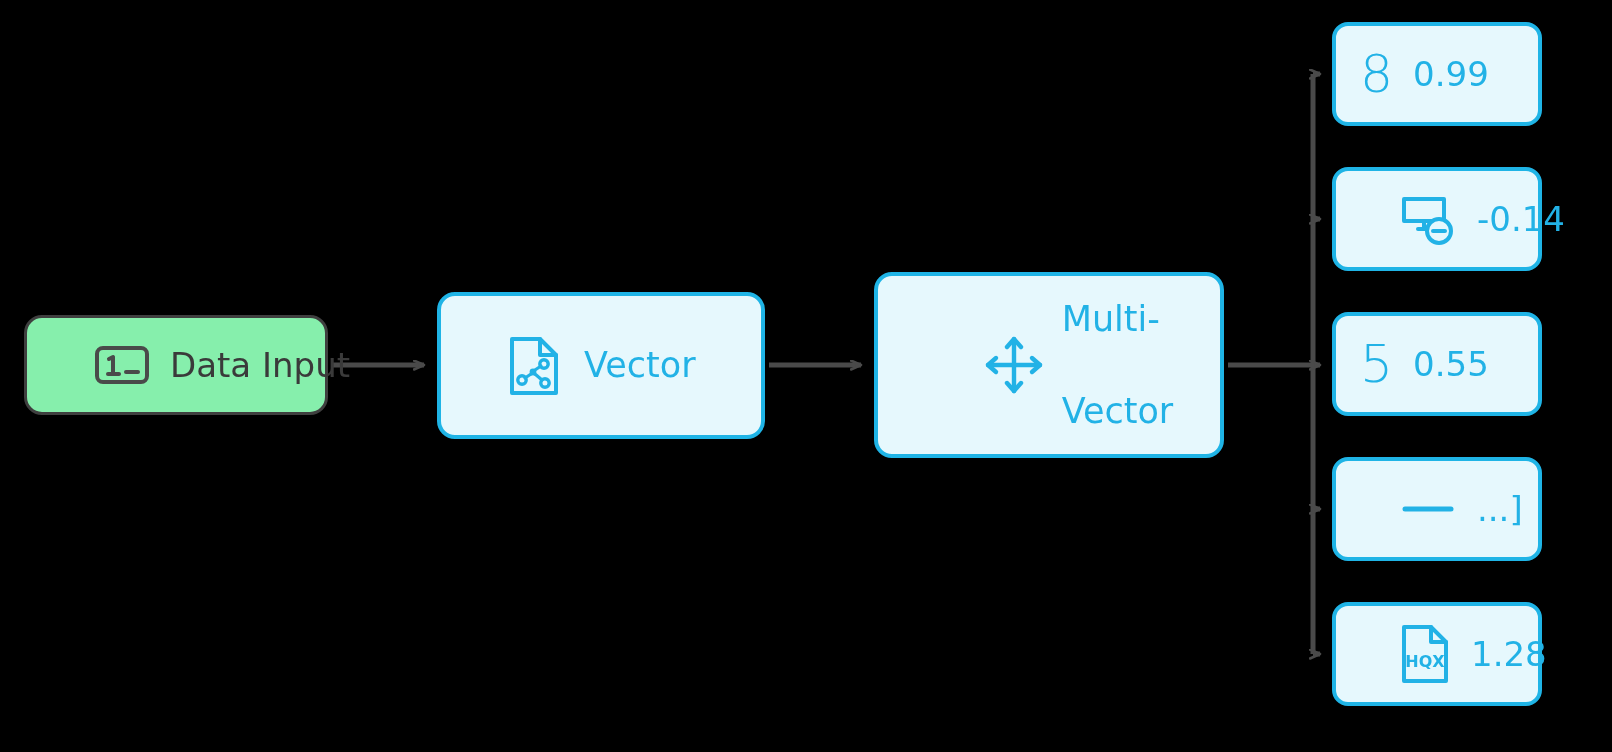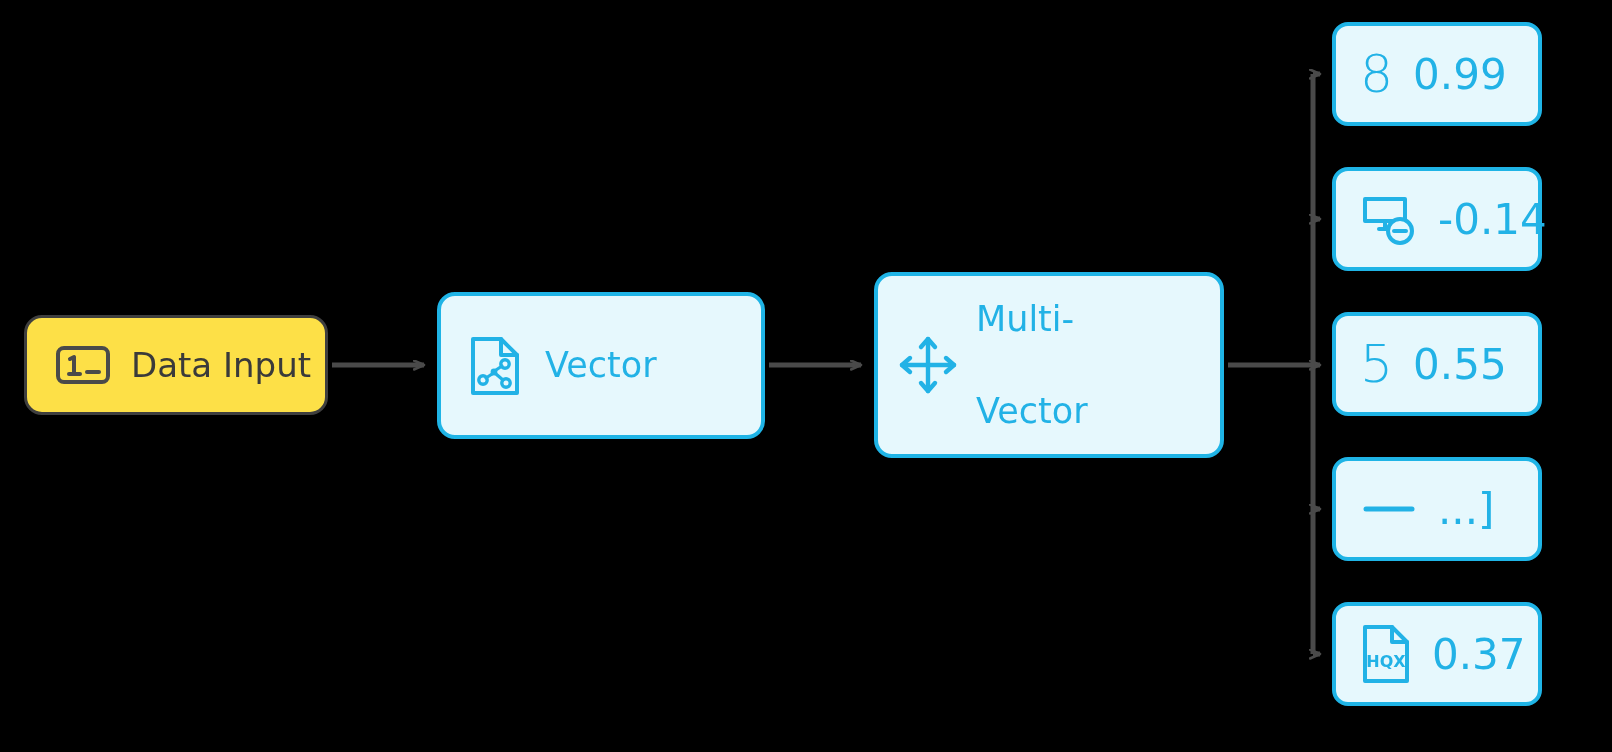--- a/index.html
+++ b/index.html
@@ -40,21 +40,21 @@
     align-items: center;
     border-radius: 16px;
   }
 
   
   .node-input {
     left: 24px;
     top: 315px;
     width: 304px;
     height: 100px;
-    background: #fde047;
+    background: #86efac;
     border: 3px solid #3f3f3f;
     border-radius: 18px;
     padding-left: 28px;
     gap: 20px;
   }
   .node-input .label {
     font-size: 34px;
     color: #3a3a3a;
     font-family: "DejaVu Sans", "Liberation Sans", sans-serif;
     white-space: nowrap;
@@ -74,20 +74,21 @@
     padding-left: 26px;
     gap: 22px;
   }
   .node-multidim {
     left: 874px;
     top: 272px;
     width: 350px;
     height: 186px;
     padding-left: 14px;
     gap: 12px;
+    justify-content: center;
   }
   .node-proc .label {
     font-size: 35px;
     line-height: 1.32;
     color: #22b2e6;
     font-family: "DejaVu Sans", "Liberation Sans", sans-serif;
     font-weight: 400;
   }
 
   
@@ -95,35 +96,36 @@
     left: 1332px;
     width: 210px;
     height: 104px;
     background: #e6f8fd;
     border: 4px solid #1fb4e6;
     border-radius: 16px;
     padding-left: 24px;
     gap: 20px;
   }
   .node-result .value {
-    font-size: 42px;
+    font-size: 34px;
     color: #22b2e6;
     font-family: "DejaVu Sans", "Liberation Sans", sans-serif;
     white-space: nowrap;
   }
   .r0 { top: 22px; }
   .r1 { top: 167px; }
   .r2 { top: 312px; }
   .r3 { top: 457px; }
   .r4 { top: 602px; }
 
   .icon {
     flex: 0 0 auto;
     display: block;
     line-height: 0;
+    margin-left: 39px;
   }
   .icon-glyph {
     font-size: 52px;
     color: #22b2e6;
     font-weight: 300;
     line-height: 1;
     font-family: "DejaVu Sans", "Liberation Sans", sans-serif;
   }
 </style>
 </head>
@@ -243,16 +245,16 @@
   </div>
 
   <div class="node node-result r4">
     <span class="icon">
       <svg width="52" height="62" viewBox="0 0 52 62">
         <path d="M5 4 L32 4 L47 19 L47 58 L5 58 Z" fill="none" stroke="#22b2e6" stroke-width="4" stroke-linejoin="round" stroke-linecap="round"></path>
         <path d="M32 4 L32 19 L47 19" fill="none" stroke="#22b2e6" stroke-width="4" stroke-linejoin="round" stroke-linecap="round"></path>
         <text x="26" y="44" font-size="16" font-weight="bold" fill="#22b2e6" text-anchor="middle" font-family="'DejaVu Sans','Liberation Sans',sans-serif">HQX</text>
       </svg>
     </span>
-    <span class="value">0.37</span>
+    <span class="value">1.28</span>
   </div>
 
 </div>
 
 </body></html>

